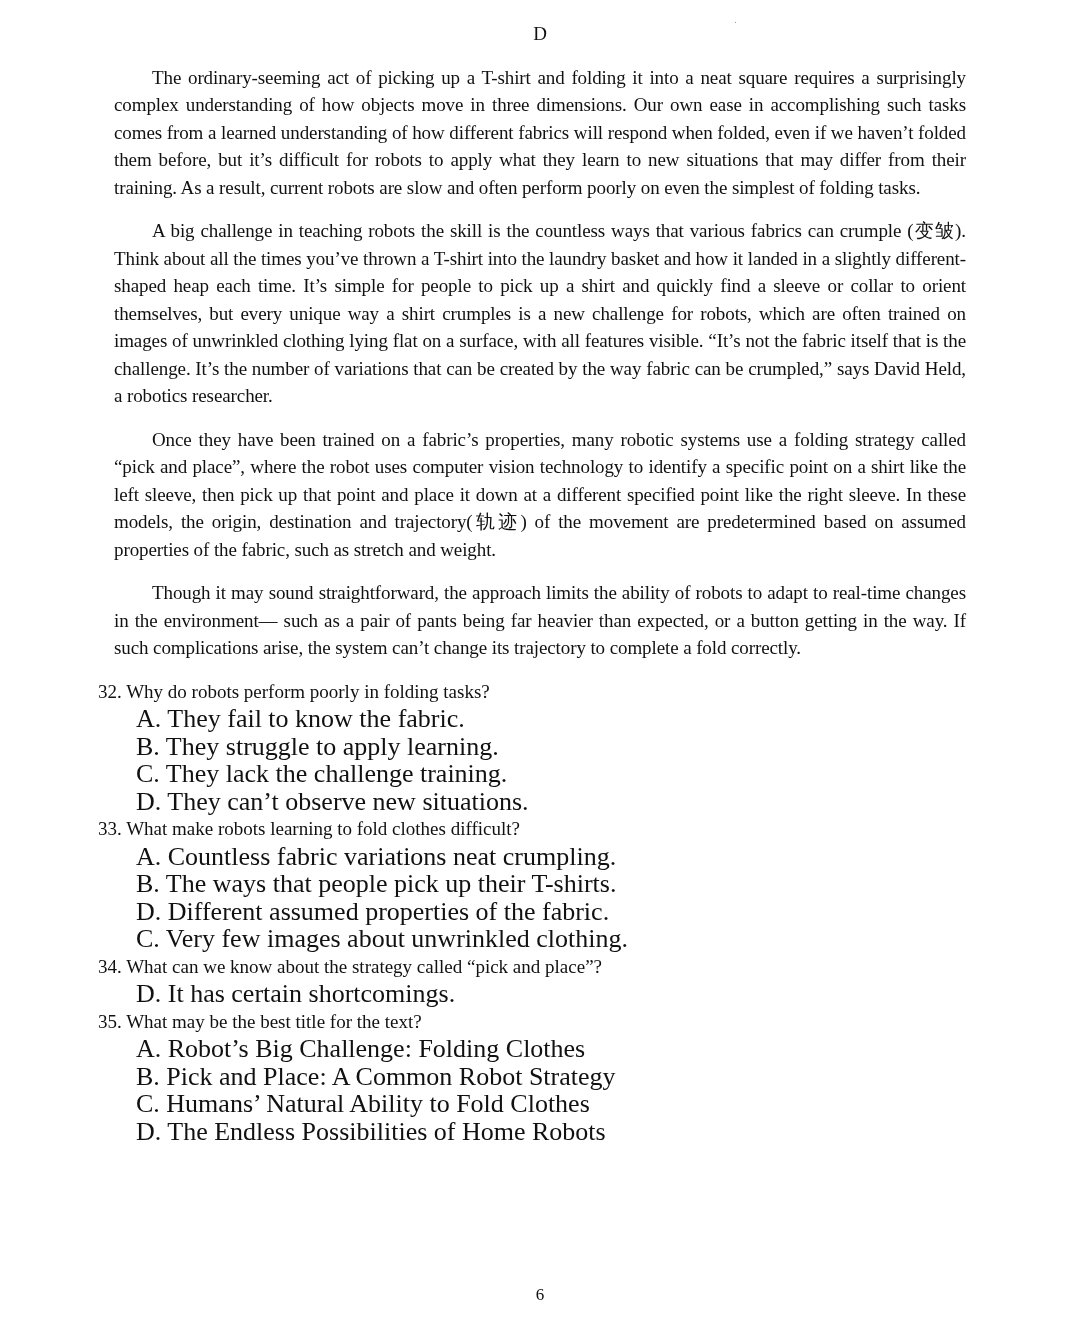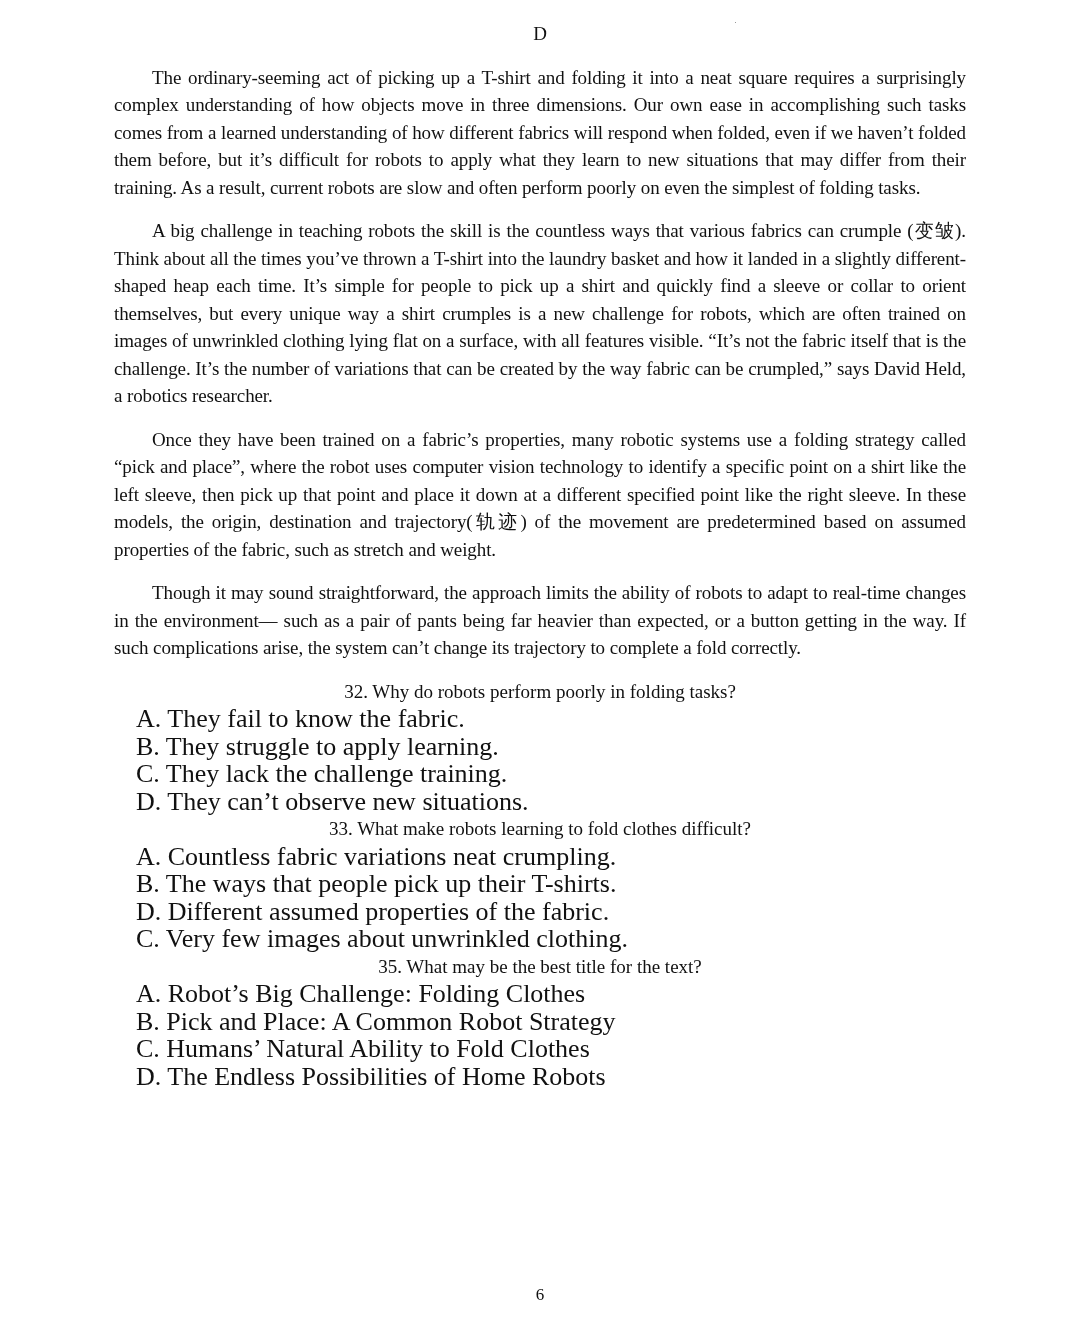--- a/index.html
+++ b/index.html
@@ -38,21 +38,20 @@
   }
   .questions {
     margin: 0;
     padding: 0;
     list-style: none;
   }
   .question-stem {
     font-size: 19px;
     line-height: 27.5px;
     margin: 0;
-    text-align: center;
   }
   .options {
     margin: 0;
     padding: 0 0 0 38px;
     list-style: none;
   }
   .option {
     font-size: 26px;
     line-height: 27.5px;
   }
@@ -102,21 +101,23 @@
     <li>
       <p class="question-stem">33. What make robots learning to fold clothes difficult?</p>
       <ul class="options">
         <li class="option">A. Countless fabric variations neat crumpling.</li>
         <li class="option">B. The ways that people pick up their T-shirts.</li>
         <li class="option">D. Different assumed properties of the fabric.</li>
         <li class="option">C. Very few images about unwrinkled clothing.</li>
       </ul>
     </li>
     <li>
+      <p class="question-stem">34. What can we know about the strategy called “pick and place”?</p>
       <ul class="options">
+        <li class="option">D. It has certain shortcomings.</li>
       </ul>
     </li>
     <li>
       <p class="question-stem">35. What may be the best title for the text?</p>
       <ul class="options">
         <li class="option">A. Robot’s Big Challenge: Folding Clothes</li>
         <li class="option">B. Pick and Place: A Common Robot Strategy</li>
         <li class="option">C. Humans’ Natural Ability to Fold Clothes</li>
         <li class="option">D. The Endless Possibilities of Home Robots</li>
       </ul>

